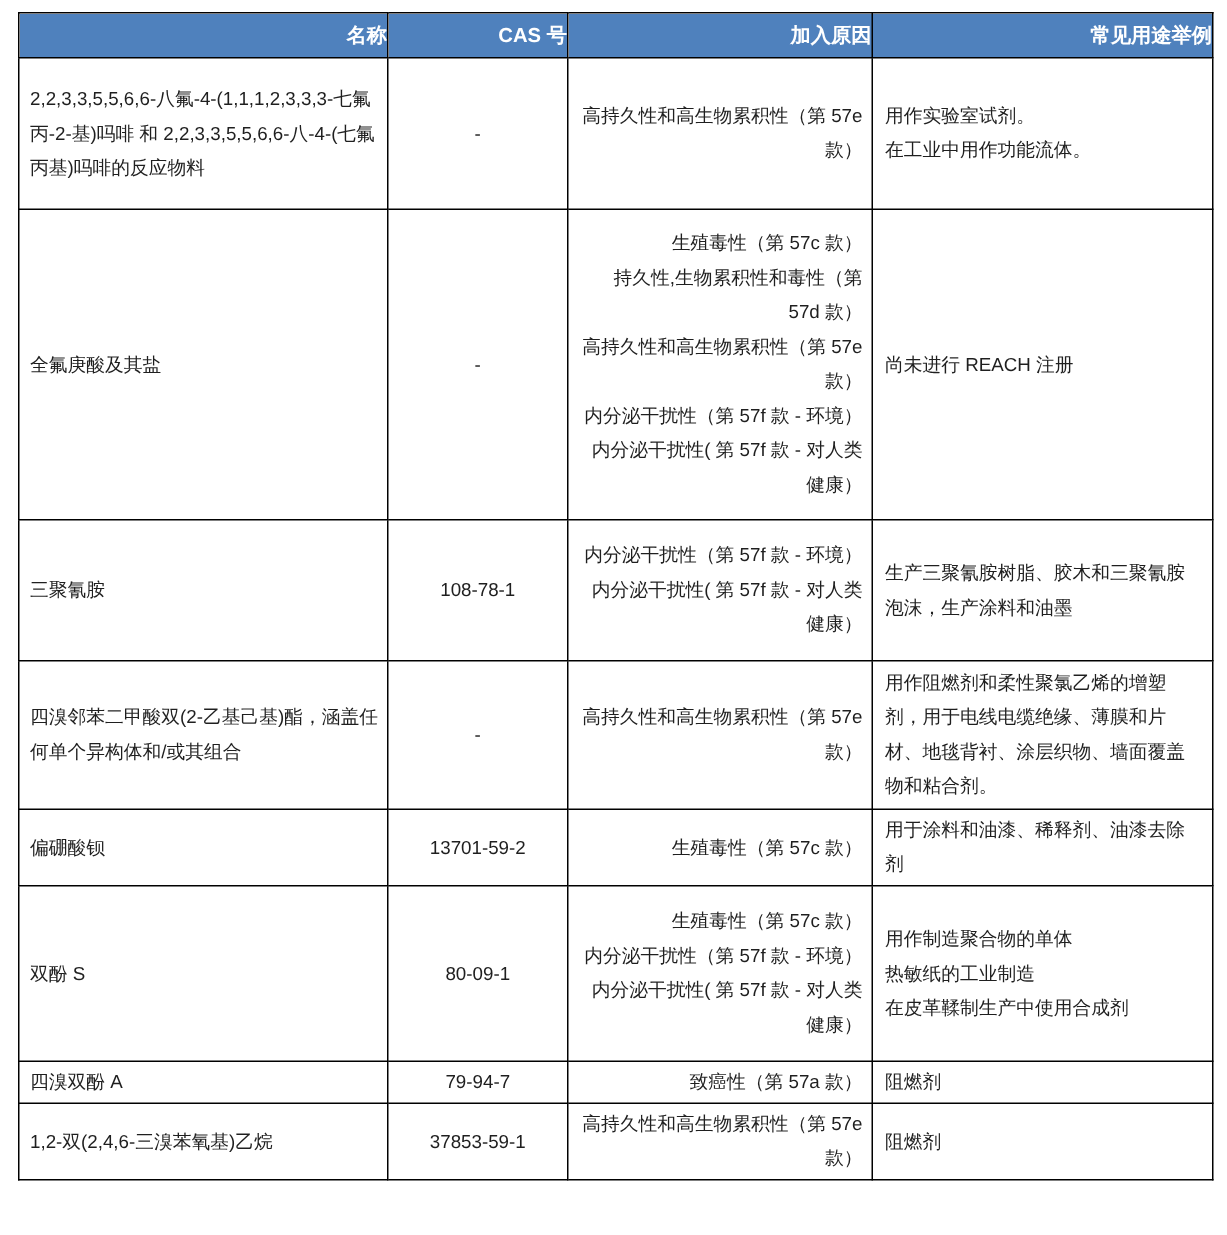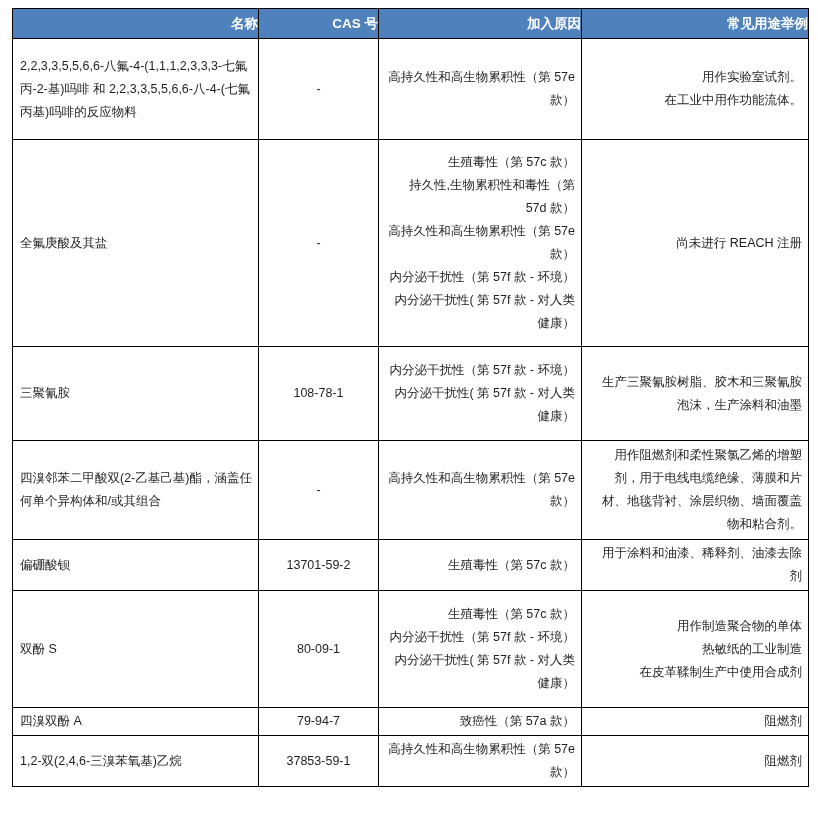--- a/index.html
+++ b/index.html
@@ -40,21 +40,21 @@
     color: var(--header-text);
     font-weight: bold;
     font-size: 13.5px;
     text-align: right;
     height: 30px;
     white-space: nowrap;
   }
   td.col-name   { text-align: left;   padding: 2px 6px 2px 7px; }
   td.col-cas    { text-align: center; padding: 2px 4px; }
   td.col-reason { text-align: right;   padding: 2px 6px 2px 8px; }
-  td.col-use    { text-align: right;   padding: 2px 6px 2px 8px; }
+  td.col-use    { text-align: left;   padding: 2px 6px 2px 8px; }
   tr.r1 { height: 101px; }
   tr.r2 { height: 207px; }
   tr.r3 { height: 94px; }
   tr.r4 { height: 46px; }
   tr.r5 { height: 99px; }
   tr.r6 { height: 45px; margin-top: 29px; }
   tr.r7 { height: 117px; }
   tr.r8 { height: 24px; margin-left: 32px; }
   tr.r9 { height: 47px; }
 </style>

